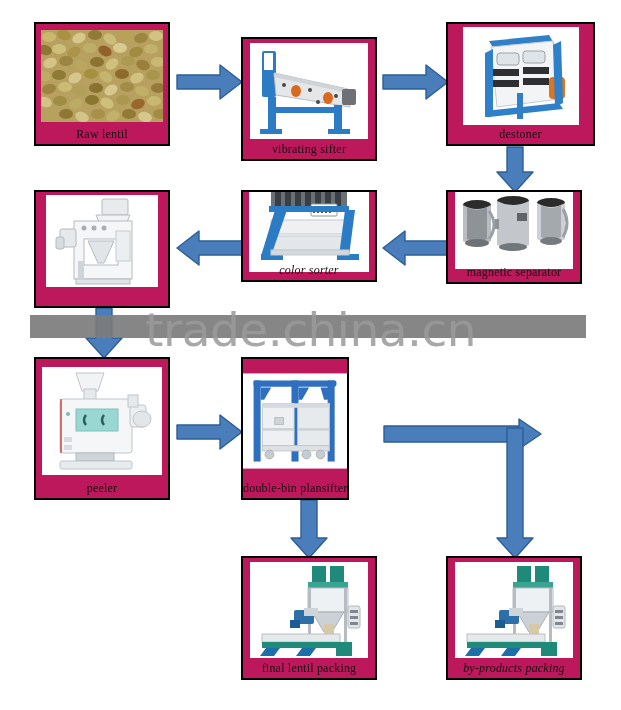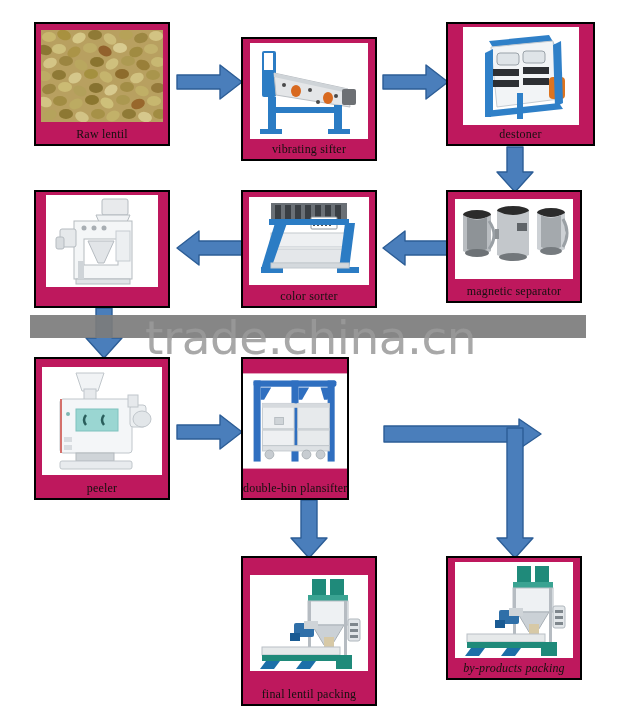--- a/index.html
+++ b/index.html
@@ -65,21 +65,21 @@
     width: 556px;
     height: 23px;
     background: #7c7c7c;
     opacity: 0.92;
     z-index: 6;
     filter: blur(0.4px);
   }
   #wm-text {
     position: absolute;
     left: 0;
-    top: 312px;
+    top: 304px;
     width: 621px;
     text-align: center;
     font-family: "DejaVu Sans", "Liberation Sans", sans-serif;
     font-size: 47px;
     line-height: 52px;
     color: #9a9a9a;
     opacity: 0.85;
     letter-spacing: -0.5px;
     z-index: 7;
     pointer-events: none;
@@ -220,21 +220,21 @@
           <circle cx="58" cy="33" r="2.5" fill="#a8aeb3"></circle>
         <rect x="38" y="44" width="34" height="26" fill="#ffffff" stroke="#b5bbc0"></rect>
         <path d="M42 46 L68 46 L58 68 L52 68 Z" fill="#e2e5e8" stroke="#b5bbc0"></path>
         <rect x="70" y="36" width="14" height="30" fill="#eceff1" stroke="#c6ccd1"></rect>
         <rect x="30" y="84" width="54" height="5" fill="#e0e4e7" stroke="#b5bbc0"></rect>
         <rect x="32" y="66" width="6" height="18" fill="#cfd4d8"></rect>
       </svg>
     </div>
   </div>
 
-  <div class="node" id="n-color-sorter" style="left:241px; top:190px; width:136px; height:118px;">
+  <div class="node" id="n-color-sorter" style="left:241px; top:190px; width:136px; height:92px;font-style:italic;">
     <div class="art">
       <svg width="120" height="88" viewBox="0 0 120 88" aria-hidden="true">
         <rect width="120" height="88" fill="#ffffff"></rect>
         <rect x="22" y="6" width="76" height="16" fill="#6a7076"></rect>
         <g fill="#3a3f44">
           <rect x="26" y="8" width="6" height="14"></rect>
             <rect x="36" y="8" width="6" height="14"></rect>
           <rect x="46" y="8" width="6" height="14"></rect>
             <rect x="56" y="8" width="6" height="14"></rect>
           <rect x="66" y="8" width="6" height="14"></rect>
@@ -255,21 +255,21 @@
         <path d="M26 26 L38 26 L22 72 L12 72 Z" fill="#2b7cc4"></path>
         <path d="M96 26 L106 26 L100 72 L90 72 Z" fill="#2b7cc4"></path>
         <rect x="12" y="70" width="22" height="6" fill="#2b7cc4"></rect>
         <rect x="88" y="70" width="22" height="6" fill="#2b7cc4"></rect>
         <rect x="22" y="66" width="78" height="5" fill="#d4d9dd" stroke="#c3c9ce"></rect>
       </svg>
     </div>
     <div class="caption">color sorter</div>
   </div>
 
-  <div class="node" id="n-magnetic-separator" style="left:446px; top:190px; width:136px; height:113px;">
+  <div class="node" id="n-magnetic-separator" style="left:446px; top:190px; width:136px; height:94px;">
     <div class="art">
       <svg width="118" height="80" viewBox="0 0 118 80" aria-hidden="true">
         <rect width="118" height="80" fill="#ffffff"></rect>
         <g>
           <ellipse cx="22" cy="16" rx="14" ry="5" fill="#2b2b2b"></ellipse>
           <path d="M8 16 L8 52 Q22 60 36 52 L36 16 Q22 24 8 16 Z" fill="#b9bdc1"></path>
           <path d="M12 18 L12 50 Q22 56 32 50 L32 18 Q22 24 12 18 Z" fill="#8e9397"></path>
           <ellipse cx="22" cy="54" rx="12" ry="4" fill="#6d7276"></ellipse>
           <path d="M34 22 Q44 36 34 50" stroke="#9aa0a5" stroke-width="3" fill="none"></path>
         </g>
@@ -335,21 +335,21 @@
         <rect x="62" y="62" width="36" height="3" fill="#cdd2d6"></rect>
         <rect x="22" y="82" width="76" height="6" fill="#dde1e4" stroke="#c0c6cb"></rect>
         <circle cx="30" cy="92" r="5" fill="#c7ccd1" stroke="#a7aeb3"></circle>
         <circle cx="72" cy="92" r="5" fill="#c7ccd1" stroke="#a7aeb3"></circle>
         <circle cx="88" cy="92" r="5" fill="#c7ccd1" stroke="#a7aeb3"></circle>
       </svg>
     </div>
     <div class="caption">double-bin plansifter</div>
   </div>
 
-  <div class="node" id="n-final-lentil-packing" style="left:241px; top:556px; width:136px; height:150px;">
+  <div class="node" id="n-final-lentil-packing" style="left:241px; top:556px; width:136px; height:124px;">
     <div class="art">
       <svg width="118" height="96" viewBox="0 0 118 96" aria-hidden="true">
         <rect width="118" height="96" fill="#ffffff"></rect>
         <rect x="62" y="4" width="14" height="16" fill="#1f8a7a"></rect>
         <rect x="80" y="4" width="14" height="16" fill="#1f8a7a"></rect>
         <rect x="58" y="20" width="40" height="6" fill="#3aa392"></rect>
         <rect x="58" y="26" width="40" height="24" fill="#eef1f3" stroke="#b9c0c6"></rect>
         <path d="M62 50 L94 50 L82 70 L74 70 Z" fill="#cbd1d6" stroke="#a9b0b6"></path>
         <rect x="74" y="62" width="10" height="14" fill="#d7c9a6"></rect>
         <rect x="98" y="44" width="12" height="22" rx="2" fill="#e2e6e9" stroke="#b0b7bd"></rect>

